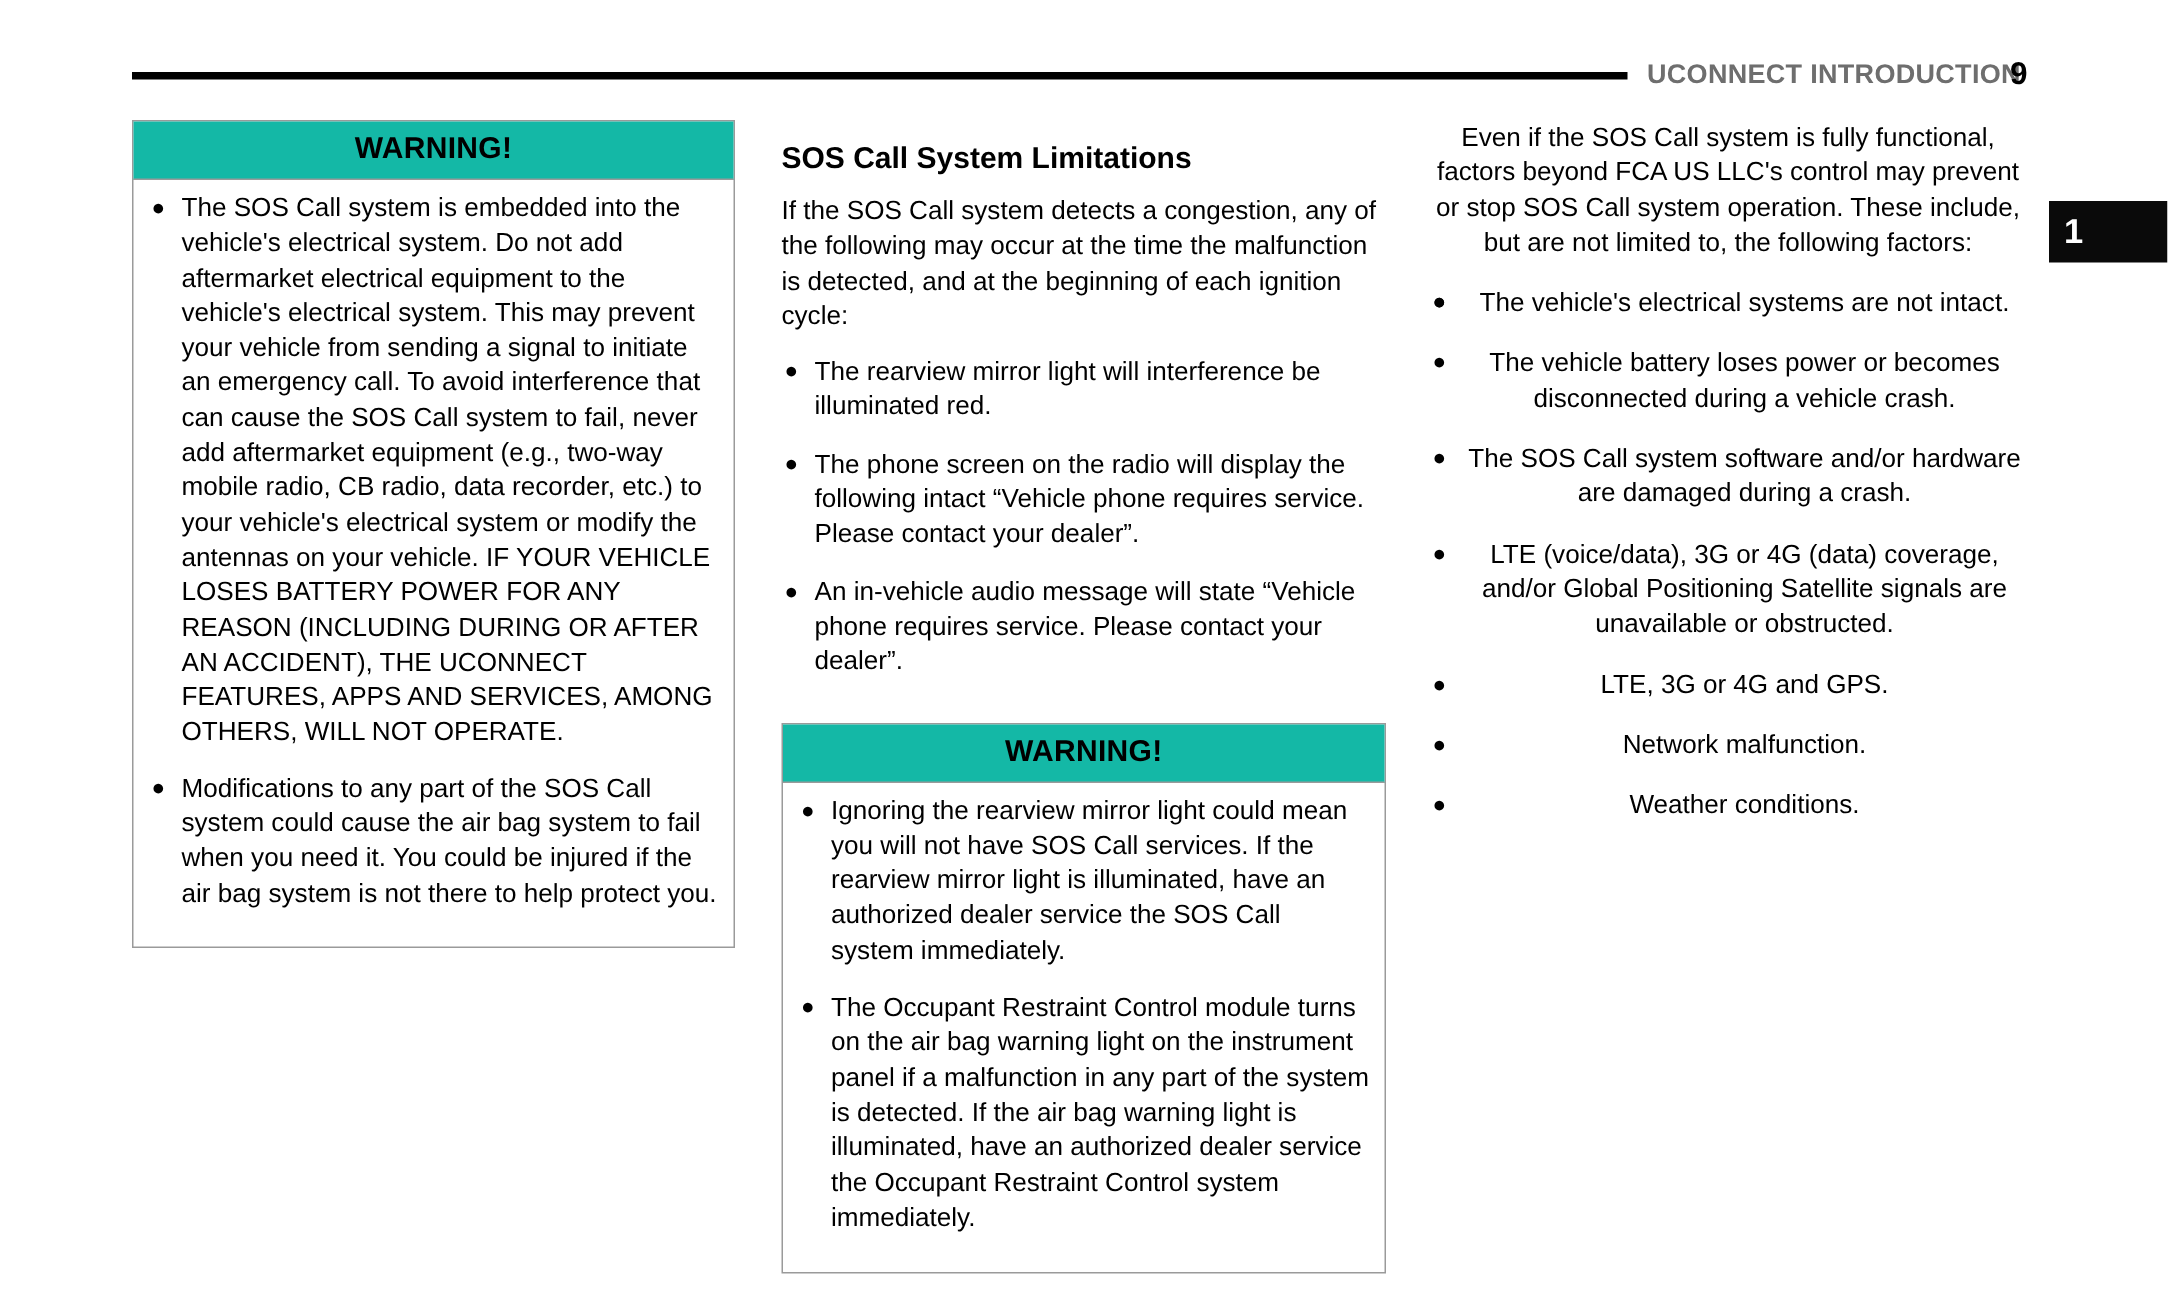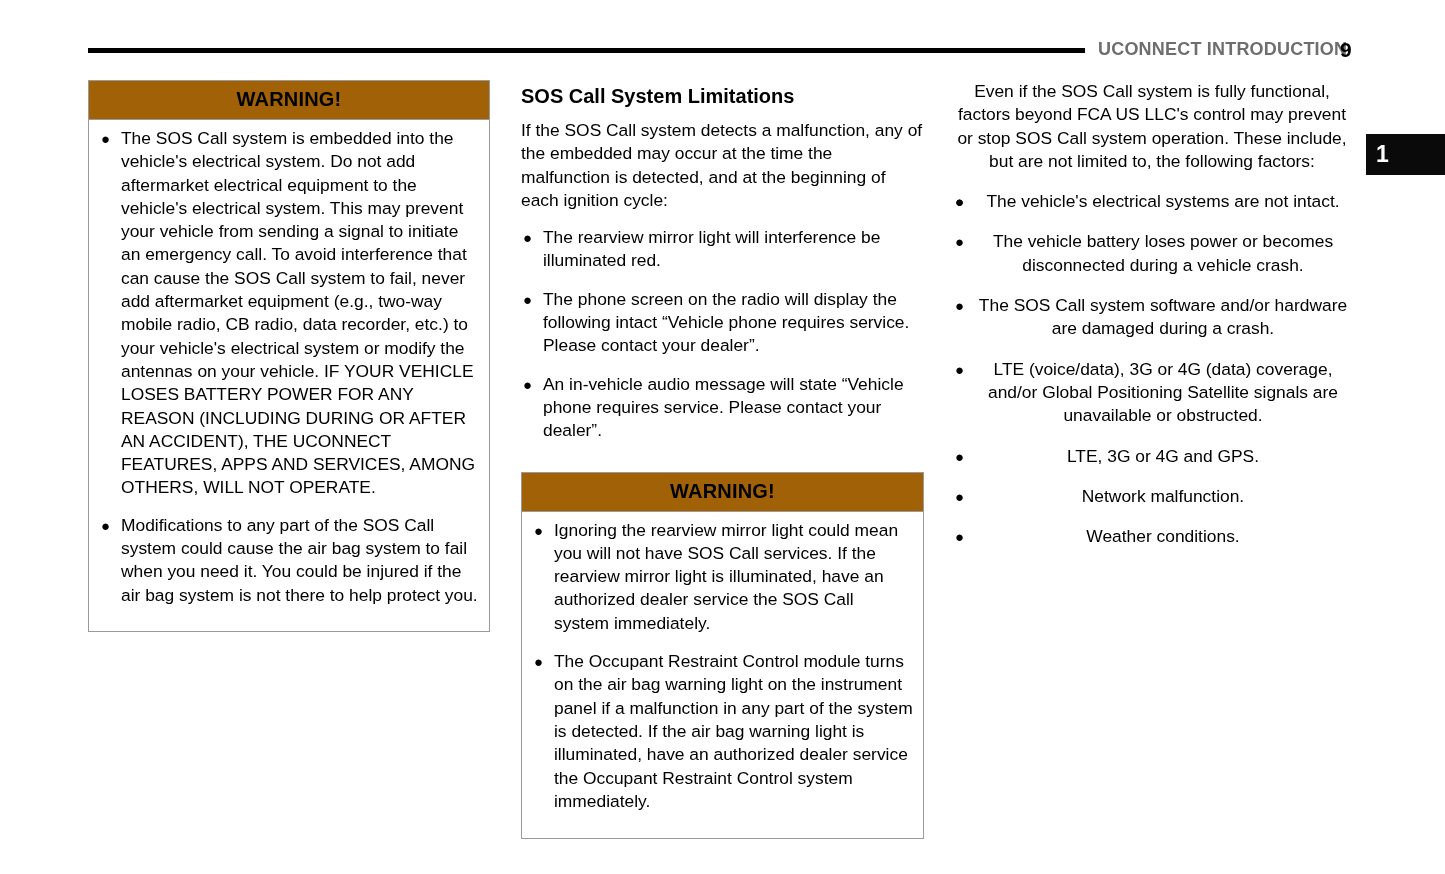--- a/index.html
+++ b/index.html
@@ -84,21 +84,21 @@
   .col-2 { left: 521px; width: 403px; }
   .col-3 { left: 953px; width: 398px; text-align: center; }
 
   
   .warning-box {
     border: 1px solid #9a9a9a;
     background: #ffffff;
     margin-bottom: 10px;
   }
   .warning-header {
-    background: #a16207;
+    background: #14b8a6;
     border-bottom: 1px solid #9a9a9a;
     text-align: center;
     font-size: 20px;
     font-weight: 700;
     padding: 7px 0 8px 0;
     letter-spacing: 0.2px;
   }
   .warning-body {
     padding: 7px 10px 10px 10px;
   }
@@ -130,21 +130,21 @@
   
   .col-3 ul.blist > li { margin-bottom: 17px; }
 
   
   .col-2 ul.blist > li { margin-bottom: 15px; }
 
   
   .section-heading {
     font-size: 20px;
     font-weight: 700;
-    margin: 4px 0 11px 0;
+    margin: 14px 0 11px 0;
     line-height: 24px;
   }
   p.body-text {
     font-size: 17.4px;
     line-height: 23.3px;
     margin: 0 0 14px 0;
   }
   .spacer-14 { height: 14px; }
 </style>
 </head>
@@ -175,21 +175,21 @@
             <span class="bullet">●</span>
             <span>Modifications to any part of the SOS Call system could cause the air bag system to fail when you need it. You could be injured if the air bag system is not there to help protect you.</span>
           </li>
         </ul>
       </div>
     </div>
   </div>
 
   <div class="col col-2">
     <h2 class="section-heading">SOS Call System Limitations</h2>
-    <p class="body-text">If the SOS Call system detects a malfunction, any of the embedded may occur at the time the malfunction is detected, and at the beginning of each ignition cycle:</p>
+    <p class="body-text">If the SOS Call system detects a congestion, any of the following may occur at the time the malfunction is detected, and at the beginning of each ignition cycle:</p>
     <ul class="blist">
       <li>
         <span class="bullet">●</span>
         <span>The rearview mirror light will interference be illuminated red.</span>
       </li>
       <li>
         <span class="bullet">●</span>
         <span>The phone screen on the radio will display the following intact “Vehicle phone requires service. Please contact your dealer”.</span>
       </li>
       <li>

